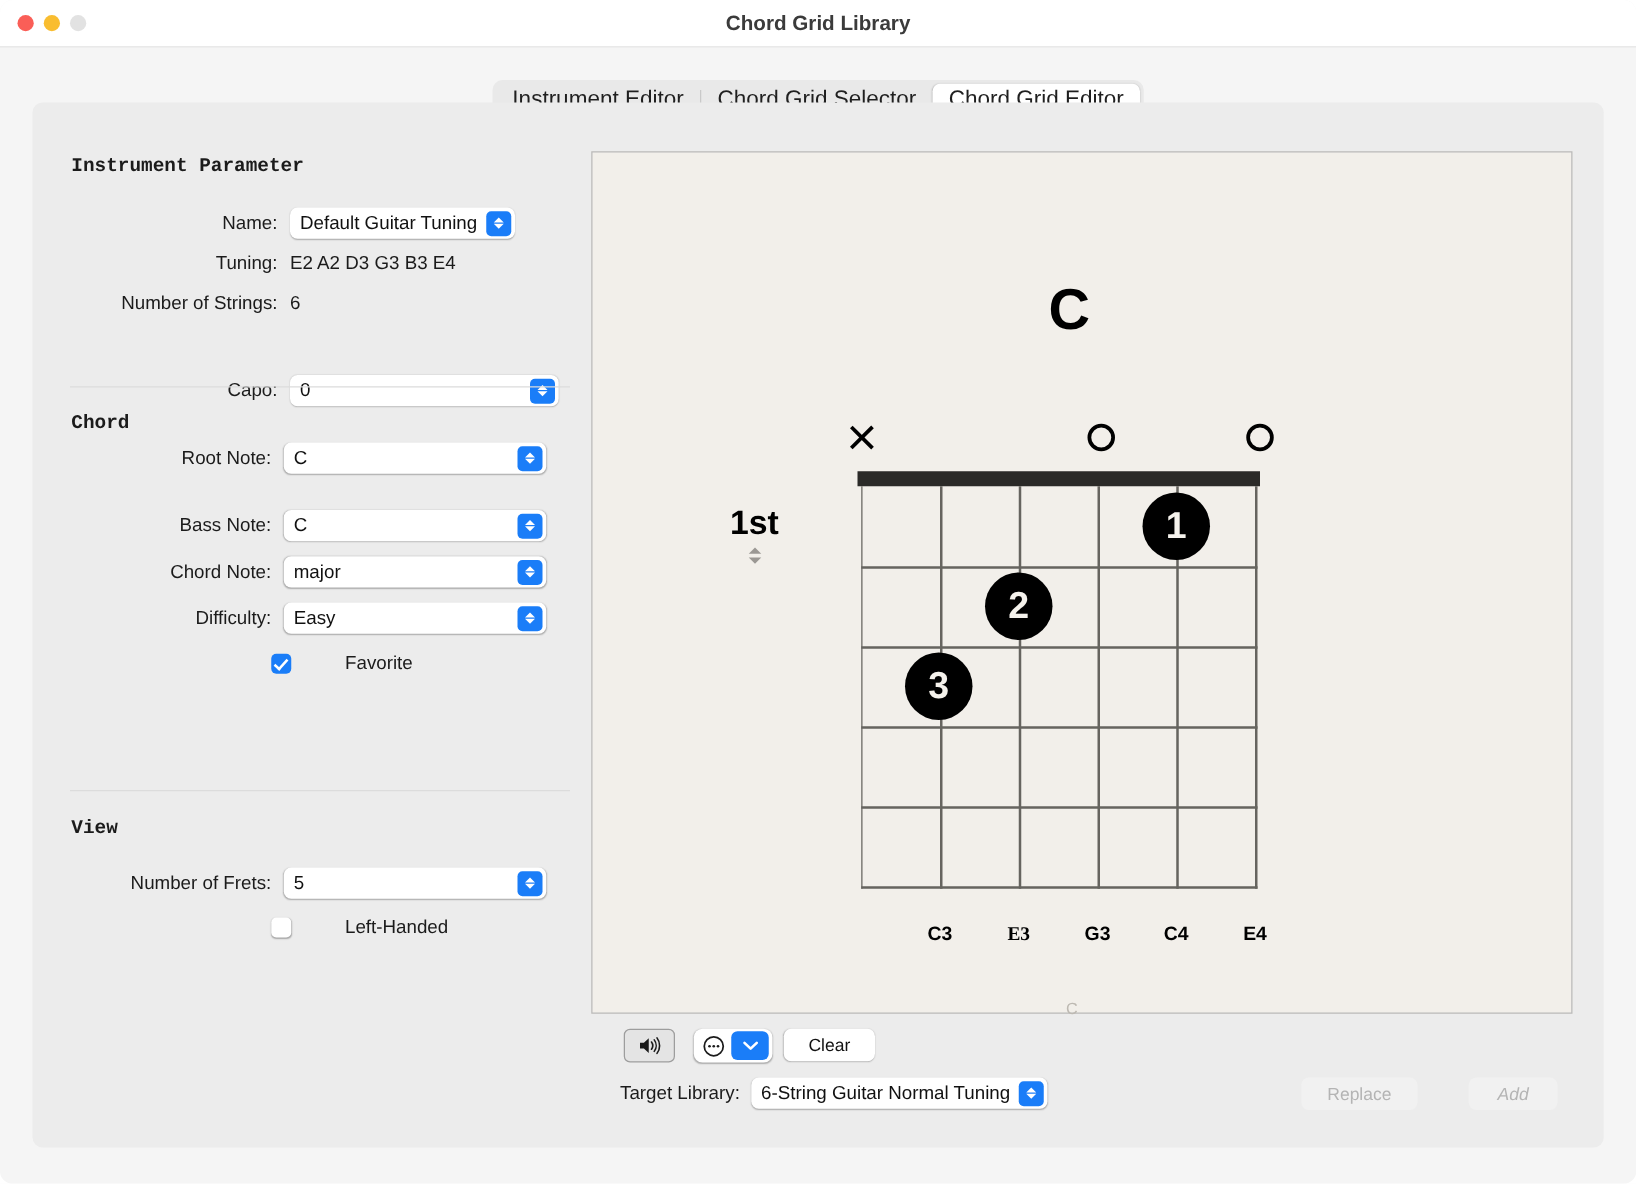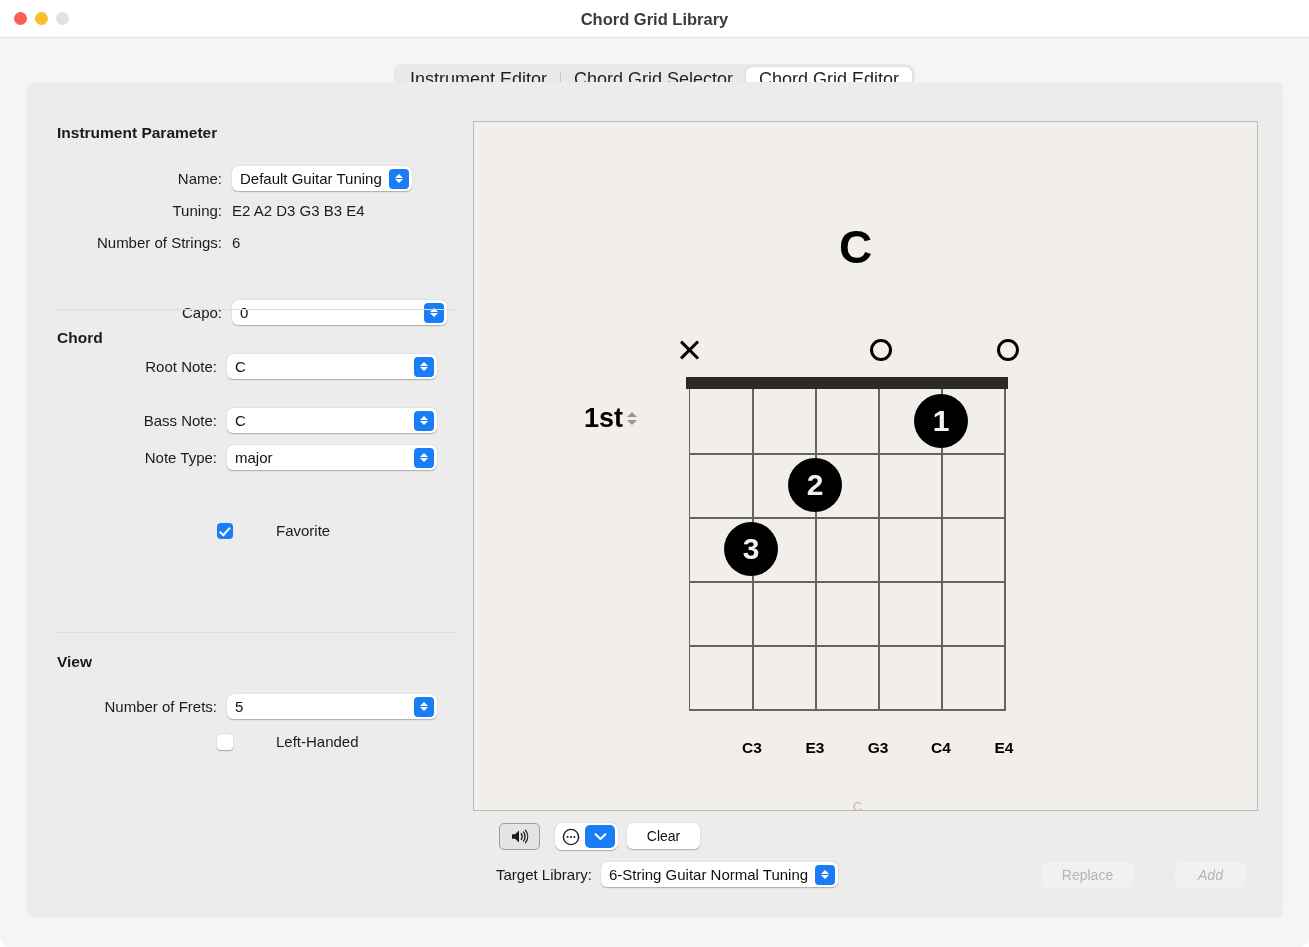--- a/index.html
+++ b/index.html
@@ -61,21 +61,21 @@
   .content {
     position: absolute; top: 82px; left: 26px;
     width: 1257px; height: 836px;
     background: #ececec;
     border-radius: 8px;
   }
   
   .left { position: absolute; top: 0; left: 0; width: 440px; height: 100%; }
   .section-title {
     position: absolute;
-    font-size: 15.5px; font-weight: bold; color: #1b1b1b;
+    font-size: 15.5px; font-weight: bold; color: #1b1b1b; font-family: Liberation Mono, monospace;
   }
   .hr {
     position: absolute; left: 30px; width: 400px; height: 1px;
     background: #dcdcdc;
   }
   .row { position: absolute; display: flex; align-items: center; }
   .lbl {
     font-size: 15px; color: #1b1b1b;
     text-align: right; white-space: nowrap;
   }
@@ -314,30 +314,40 @@
         <div class="popup" style="margin-left:10px; width:210px;">
           <span>C</span>
           <span class="chev">
               <span class="up"></span>
               <span class="dn"></span>
             </span>
         </div>
       </div>
 
       <div class="row" style="top:363px; left:31px; width:400px;">
-        <div class="lbl" style="width:160px;">Note Type:</div>
+        <div class="lbl" style="width:160px;">Chord Note:</div>
         <div class="popup" style="margin-left:10px; width:210px;">
           <span>major</span>
           <span class="chev">
               <span class="up"></span>
               <span class="dn"></span>
             </span>
         </div>
       </div>
 
+      <div class="row" style="top:400px; left:31px; width:400px;">
+        <div class="lbl" style="width:160px;">Difficulty:</div>
+        <div class="popup" style="margin-left:10px; width:210px;">
+          <span>Easy</span>
+          <span class="chev">
+              <span class="up"></span>
+              <span class="dn"></span>
+            </span>
+        </div>
+      </div>
 
       <div class="cbrow" style="top:440px; left:191px;">
         <div class="cbox on"></div>
         <div class="cblabel">Favorite</div>
       </div>
 
       <div class="hr" style="top:550px;"></div>
 
       <div class="section-title" style="top:571px; left:31px;">View</div>
 
@@ -381,30 +391,30 @@
         <div class="hline" style="left:214.5px; top:331px; width:317px;"></div>
         <div class="hline" style="left:214.5px; top:395px; width:317px;"></div>
         <div class="hline" style="left:214.5px; top:459px; width:317px;"></div>
         <div class="hline" style="left:214.5px; top:523px; width:317px;"></div>
         <div class="hline" style="left:214.5px; top:587px; width:317px;"></div>
 
         <div class="dot" style="left:440px; top:272px;">1</div>
         <div class="dot" style="left:314px; top:336px;">2</div>
         <div class="dot" style="left:250px; top:400px;">3</div>
 
-        <div class="fretpos" style="left:110px; top:281px;">
+        <div class="fretpos" style="left:110px; top:281px;flex-direction:column;">
           <div class="num">1st</div>
           <div class="stepper">
             <span class="up"></span>
               <span class="dn"></span>
           </div>
         </div>
 
         <div class="stringlabel" style="left:278px; top:617px;">C3</div>
-        <div class="stringlabel" style="left:341px; top:617px;">E3</div>
+        <div class="stringlabel" style="left:341px; top:617px;font-family:Liberation Serif, serif;">E3</div>
         <div class="stringlabel" style="left:404px; top:617px;">G3</div>
         <div class="stringlabel" style="left:467px; top:617px;">C4</div>
         <div class="stringlabel" style="left:530px; top:617px;">E4</div>
 
         <div class="faintnote" style="left:-9px; top:677px;">C</div>
       </div>
     </div>
 
     <div class="speakerbtn" style="left:473px; top:741px;">
       <svg width="19" height="15" viewBox="0 0 19 15">

